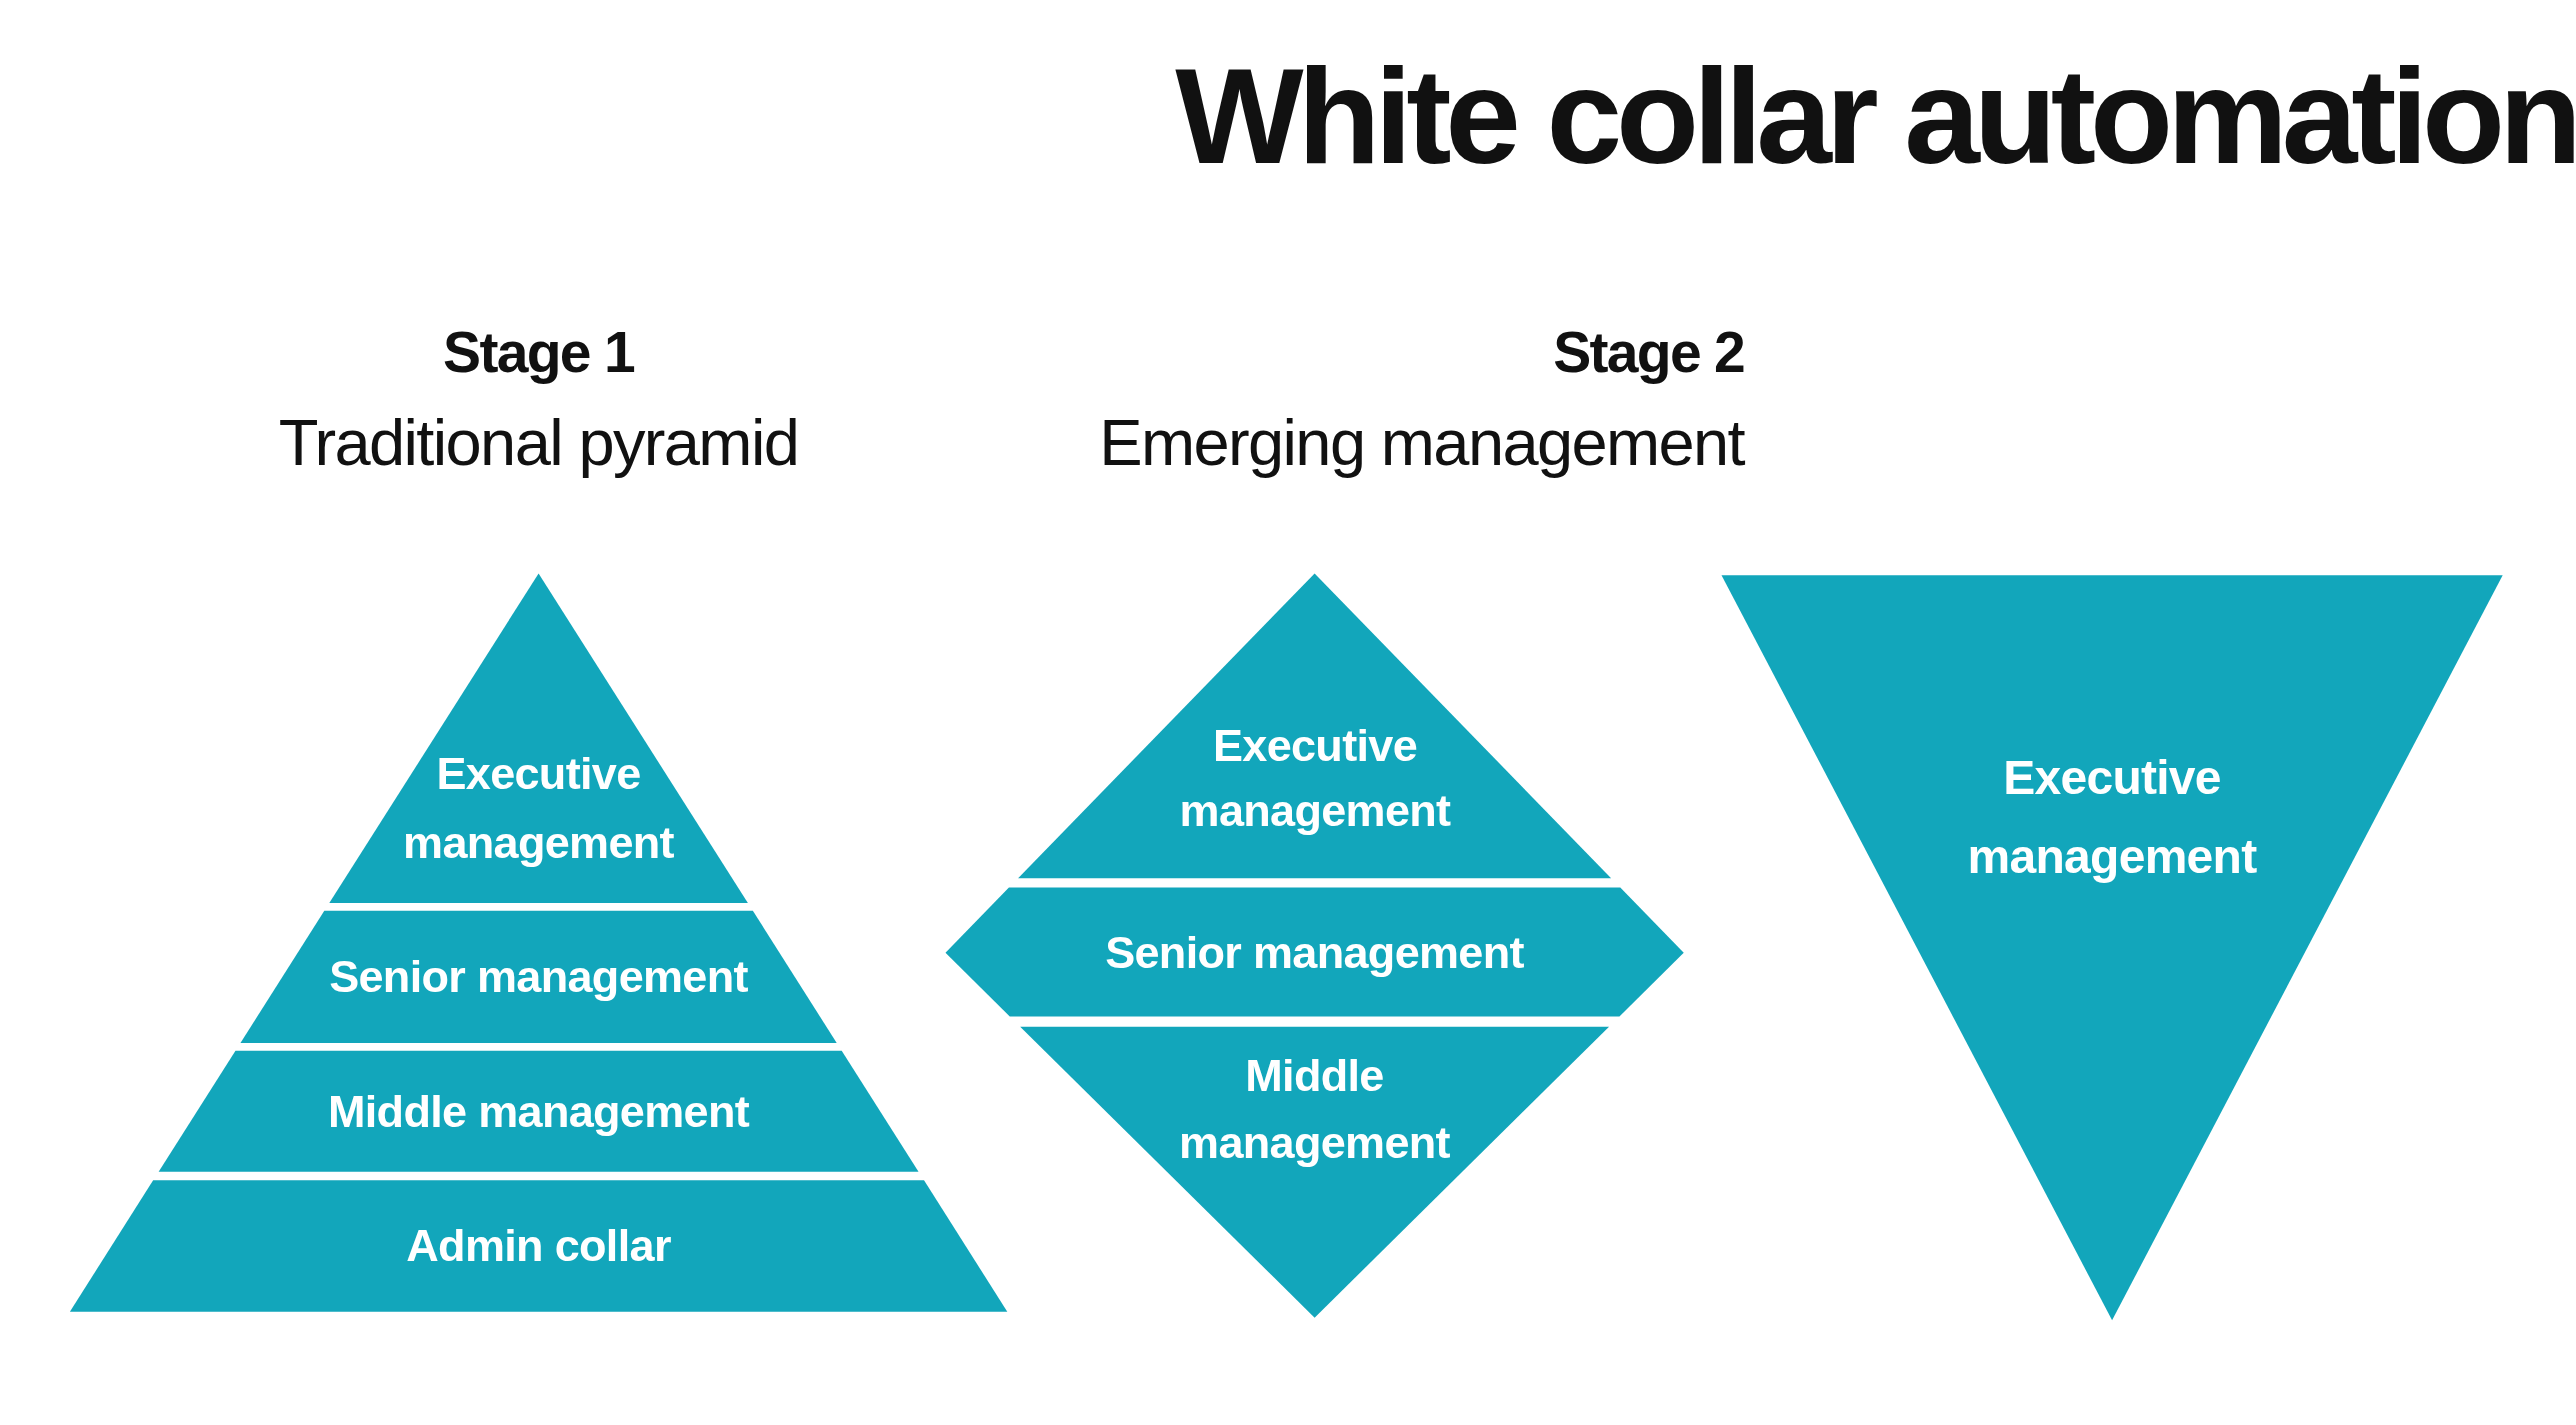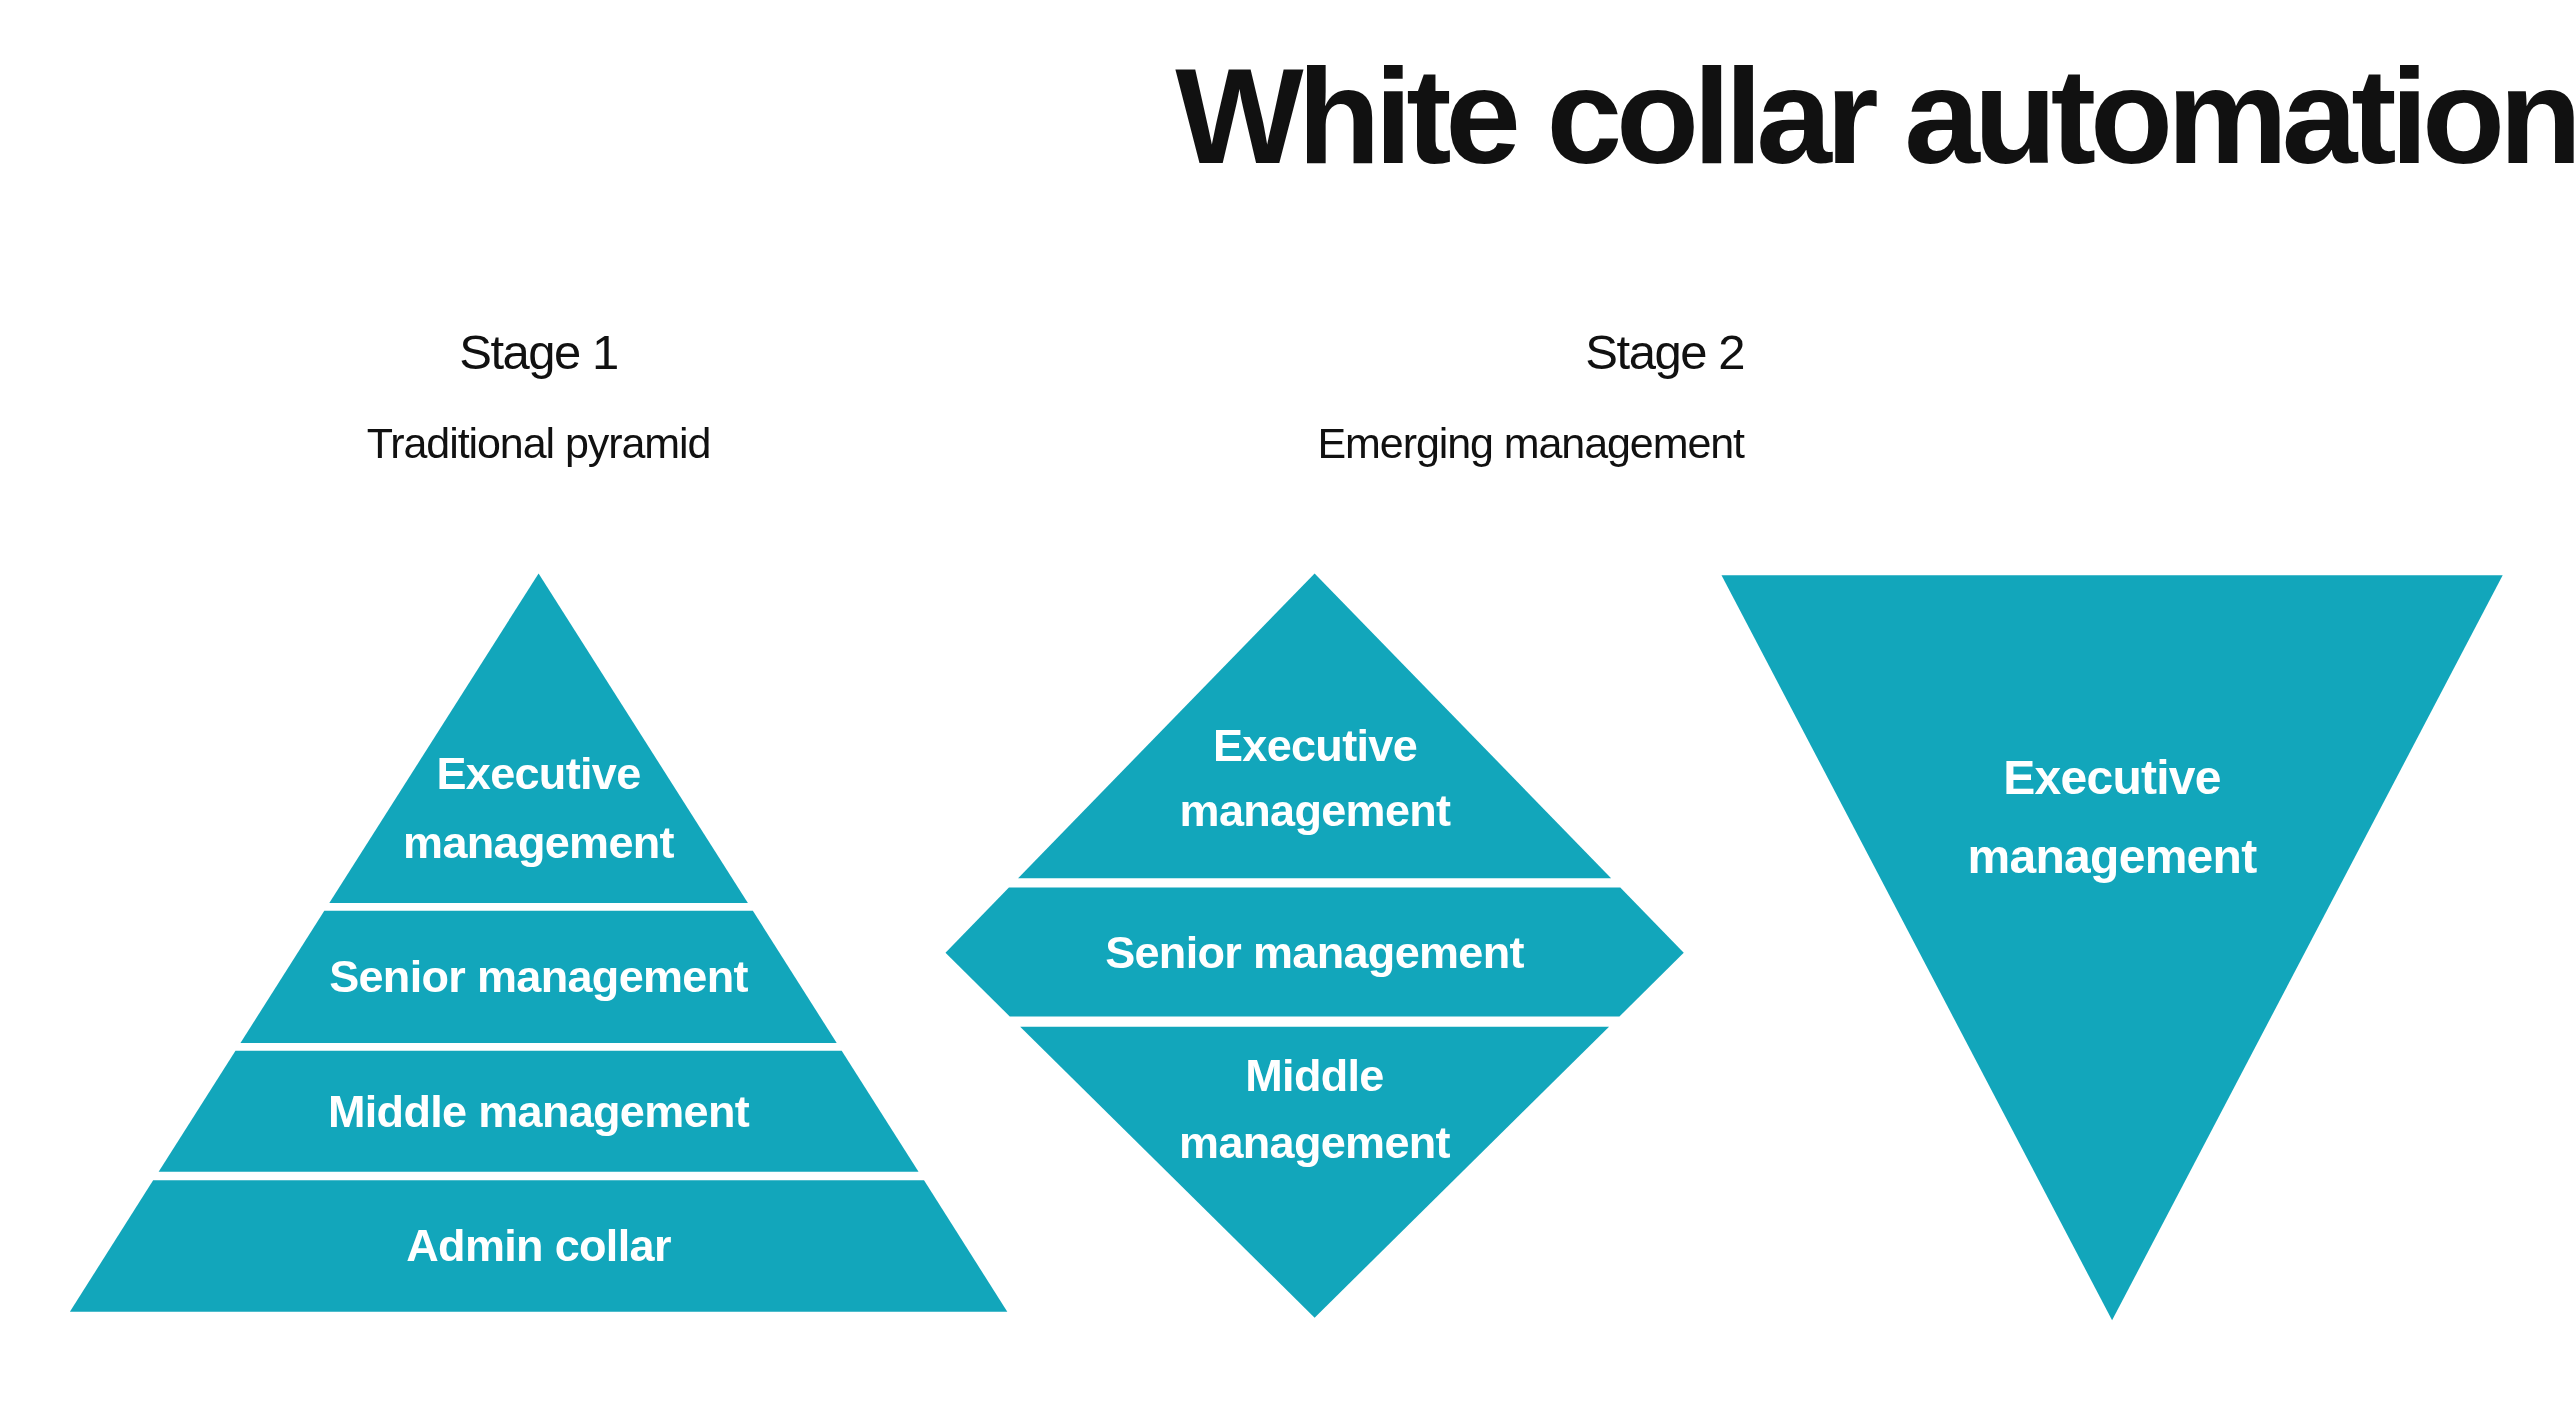--- a/index.html
+++ b/index.html
@@ -15,24 +15,24 @@
     position:absolute;left:0;right:0;top:38px;
     text-align:right;
     font-size:136px;font-weight:bold;letter-spacing:-0.045em;
     color:var(--ink);
   }
 
   .stage-header{
     position:absolute;top:306px;width:859px;text-align:center;
   }
   .stage-header .heading{
-    font-size:49px;font-weight:normal;letter-spacing:-0.03em;line-height:93px;
+    font-size:57px;font-weight:bold;letter-spacing:-0.03em;line-height:93px;
   }
   .stage-header .subheading{
-    font-size:43px;font-weight:normal;letter-spacing:-0.025em;line-height:82px;margin-top:3.4px;
+    font-size:65px;font-weight:normal;letter-spacing:-0.025em;line-height:82px;margin-top:3.4px;
   }
   #header-1{left:109px;}   
   #header-2{left:885px;text-align:right;}  
   #header-3{left:1683px;}  
 
   #shapes{position:absolute;left:0;top:0;width:2576px;height:1425px;}
   #shapes polygon{fill:var(--accent);}
 
   .shape-label{
     position:absolute;display:flex;align-items:center;justify-content:center;

